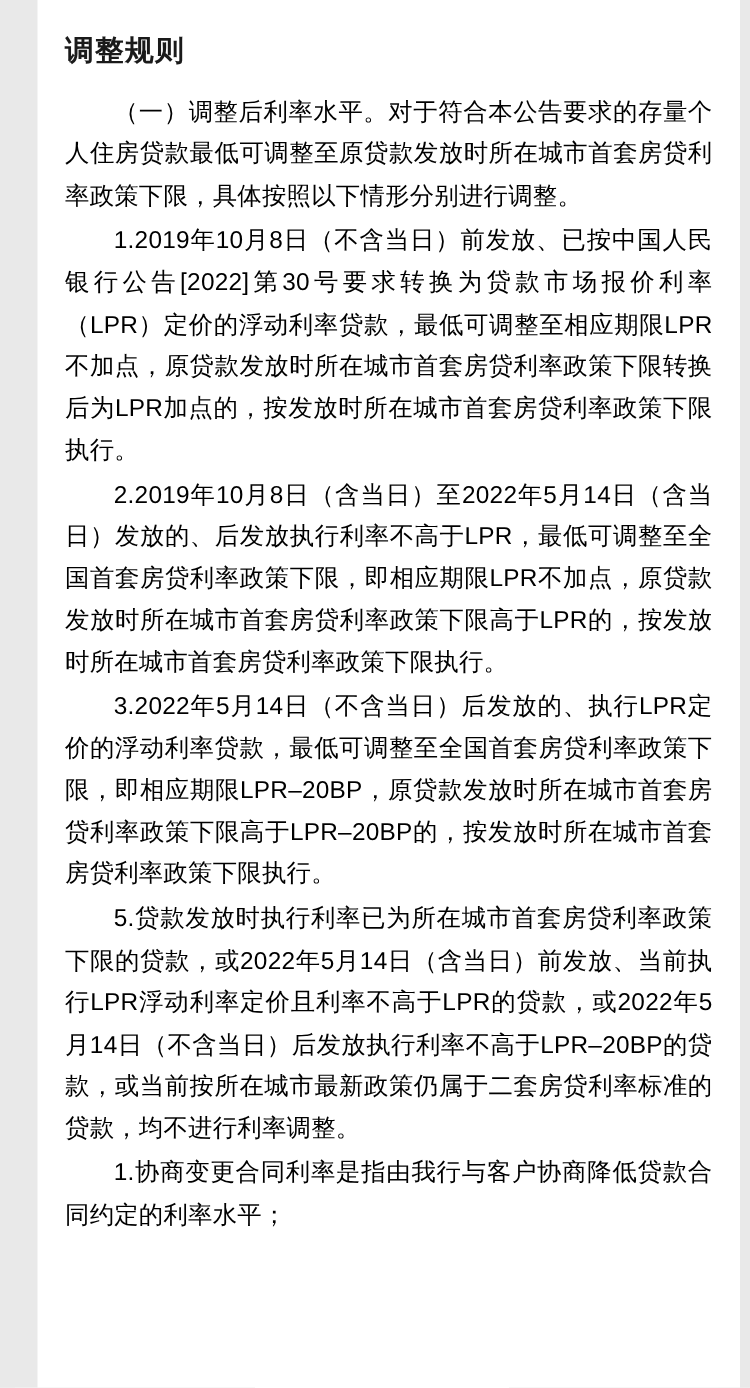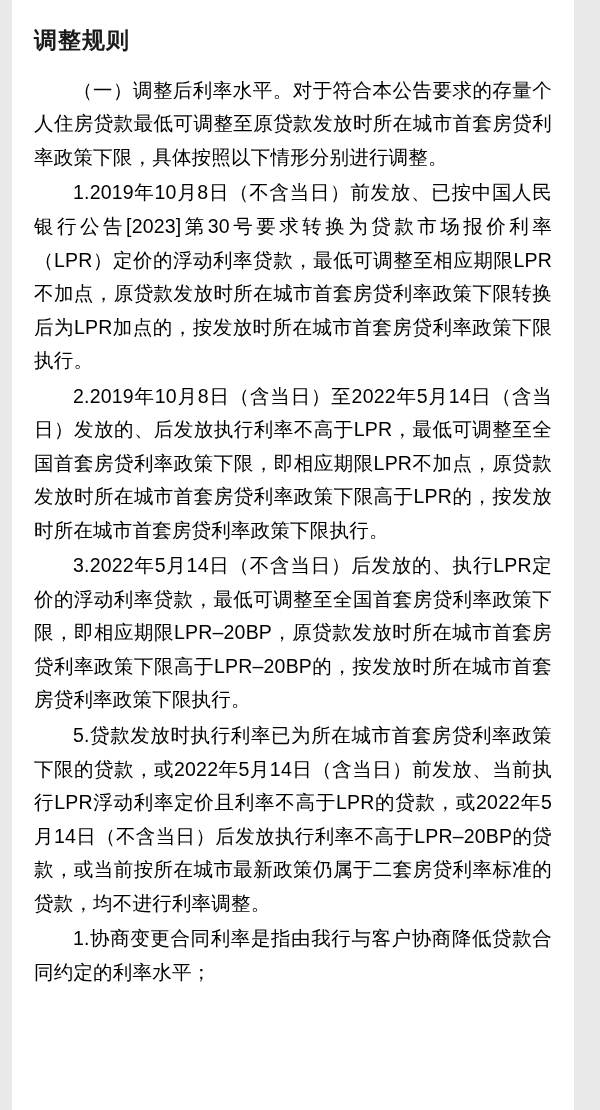--- a/index.html
+++ b/index.html
@@ -14,21 +14,21 @@
     overflow: hidden;
   }
   .page {
     position: relative;
     width: 600px;
     height: 1110px;
     background: #e9e9e9;
   }
   .sheet {
     position: absolute;
-    left: 12px;
+    left: 30px;
     top: 0;
     width: 562px;
     height: 1110px;
     background: #ffffff;
     box-sizing: border-box;
     padding: 26px 22px 0 22px;
   }
   .right-gutter {
     position: absolute;
     right: 0;
@@ -72,20 +72,20 @@
 <div class="page">
 
   <div class="left-gutter"></div>
   <div class="right-gutter"></div>
 
   <div class="sheet">
 
     <h1 class="doc-title">调整规则</h1>
 
     <p class="para indent">（一）调整后利率水平。对于符合本公告要求的存量个人住房贷款最低可调整至原贷款发放时所在城市首套房贷利率政策下限，具体按照以下情形分别进行调整。</p>
-    <p class="para indent">1.2019年10月8日（不含当日）前发放、已按中国人民银行公告[2023]第30号要求转换为贷款市场报价利率（LPR）定价的浮动利率贷款，最低可调整至相应期限LPR不加点，原贷款发放时所在城市首套房贷利率政策下限转换后为LPR加点的，按发放时所在城市首套房贷利率政策下限执行。</p>
+    <p class="para indent">1.2019年10月8日（不含当日）前发放、已按中国人民银行公告[2022]第30号要求转换为贷款市场报价利率（LPR）定价的浮动利率贷款，最低可调整至相应期限LPR不加点，原贷款发放时所在城市首套房贷利率政策下限转换后为LPR加点的，按发放时所在城市首套房贷利率政策下限执行。</p>
     <p class="para indent">2.2019年10月8日（含当日）至2022年5月14日（含当日）发放的、后发放执行利率不高于LPR，最低可调整至全国首套房贷利率政策下限，即相应期限LPR不加点，原贷款发放时所在城市首套房贷利率政策下限高于LPR的，按发放时所在城市首套房贷利率政策下限执行。</p>
     <p class="para indent">3.2022年5月14日（不含当日）后发放的、执行LPR定价的浮动利率贷款，最低可调整至全国首套房贷利率政策下限，即相应期限LPR–20BP，原贷款发放时所在城市首套房贷利率政策下限高于LPR–20BP的，按发放时所在城市首套房贷利率政策下限执行。</p>
     <p class="para indent">5.贷款发放时执行利率已为所在城市首套房贷利率政策下限的贷款，或2022年5月14日（含当日）前发放、当前执行LPR浮动利率定价且利率不高于LPR的贷款，或2022年5月14日（不含当日）后发放执行利率不高于LPR–20BP的贷款，或当前按所在城市最新政策仍属于二套房贷利率标准的贷款，均不进行利率调整。</p>
     <p class="para indent">1.协商变更合同利率是指由我行与客户协商降低贷款合同约定的利率水平；</p>
 
   </div>
 </div>
 
 </body></html>

